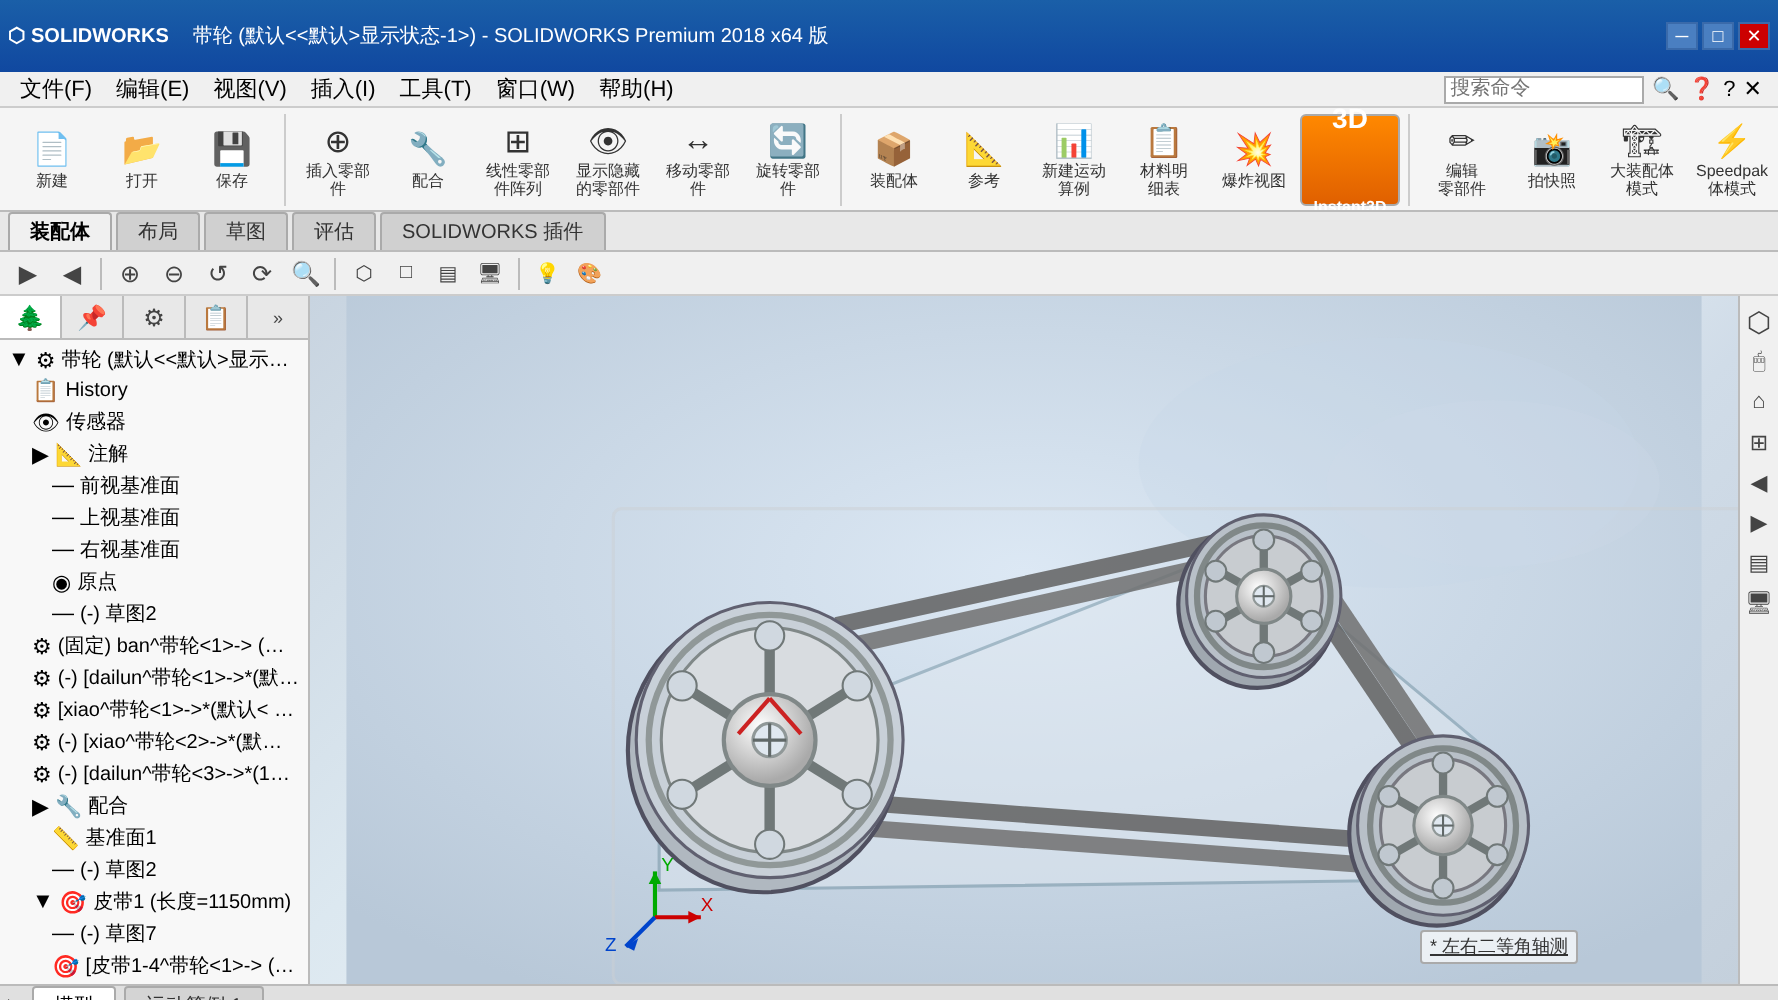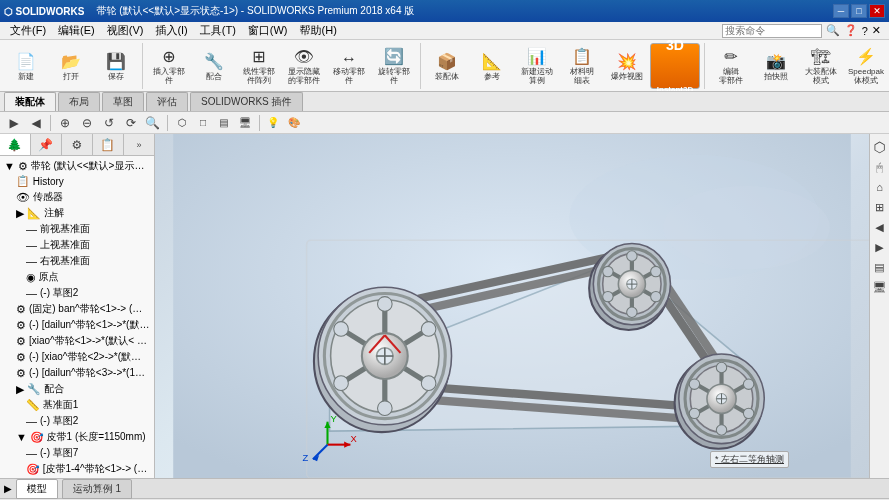--- a/index.html
+++ b/index.html
@@ -8,21 +8,21 @@
       height: 500px;
       overflow: hidden;
       font-family: "Microsoft YaHei", SimSun, Arial, sans-serif;
       font-size: 11px;
       background: #d4d0c8;
       user-select: none;
     }
 
     
     #title-bar {
-      height: 22px;
+      height: 36px;
       background: linear-gradient(to bottom, #1a5fa8, #1048a0);
       display: flex;
       align-items: center;
       justify-content: space-between;
       padding: 0 4px;
       color: white;
     }
     #title-bar-left {
       display: flex;
       align-items: center;

